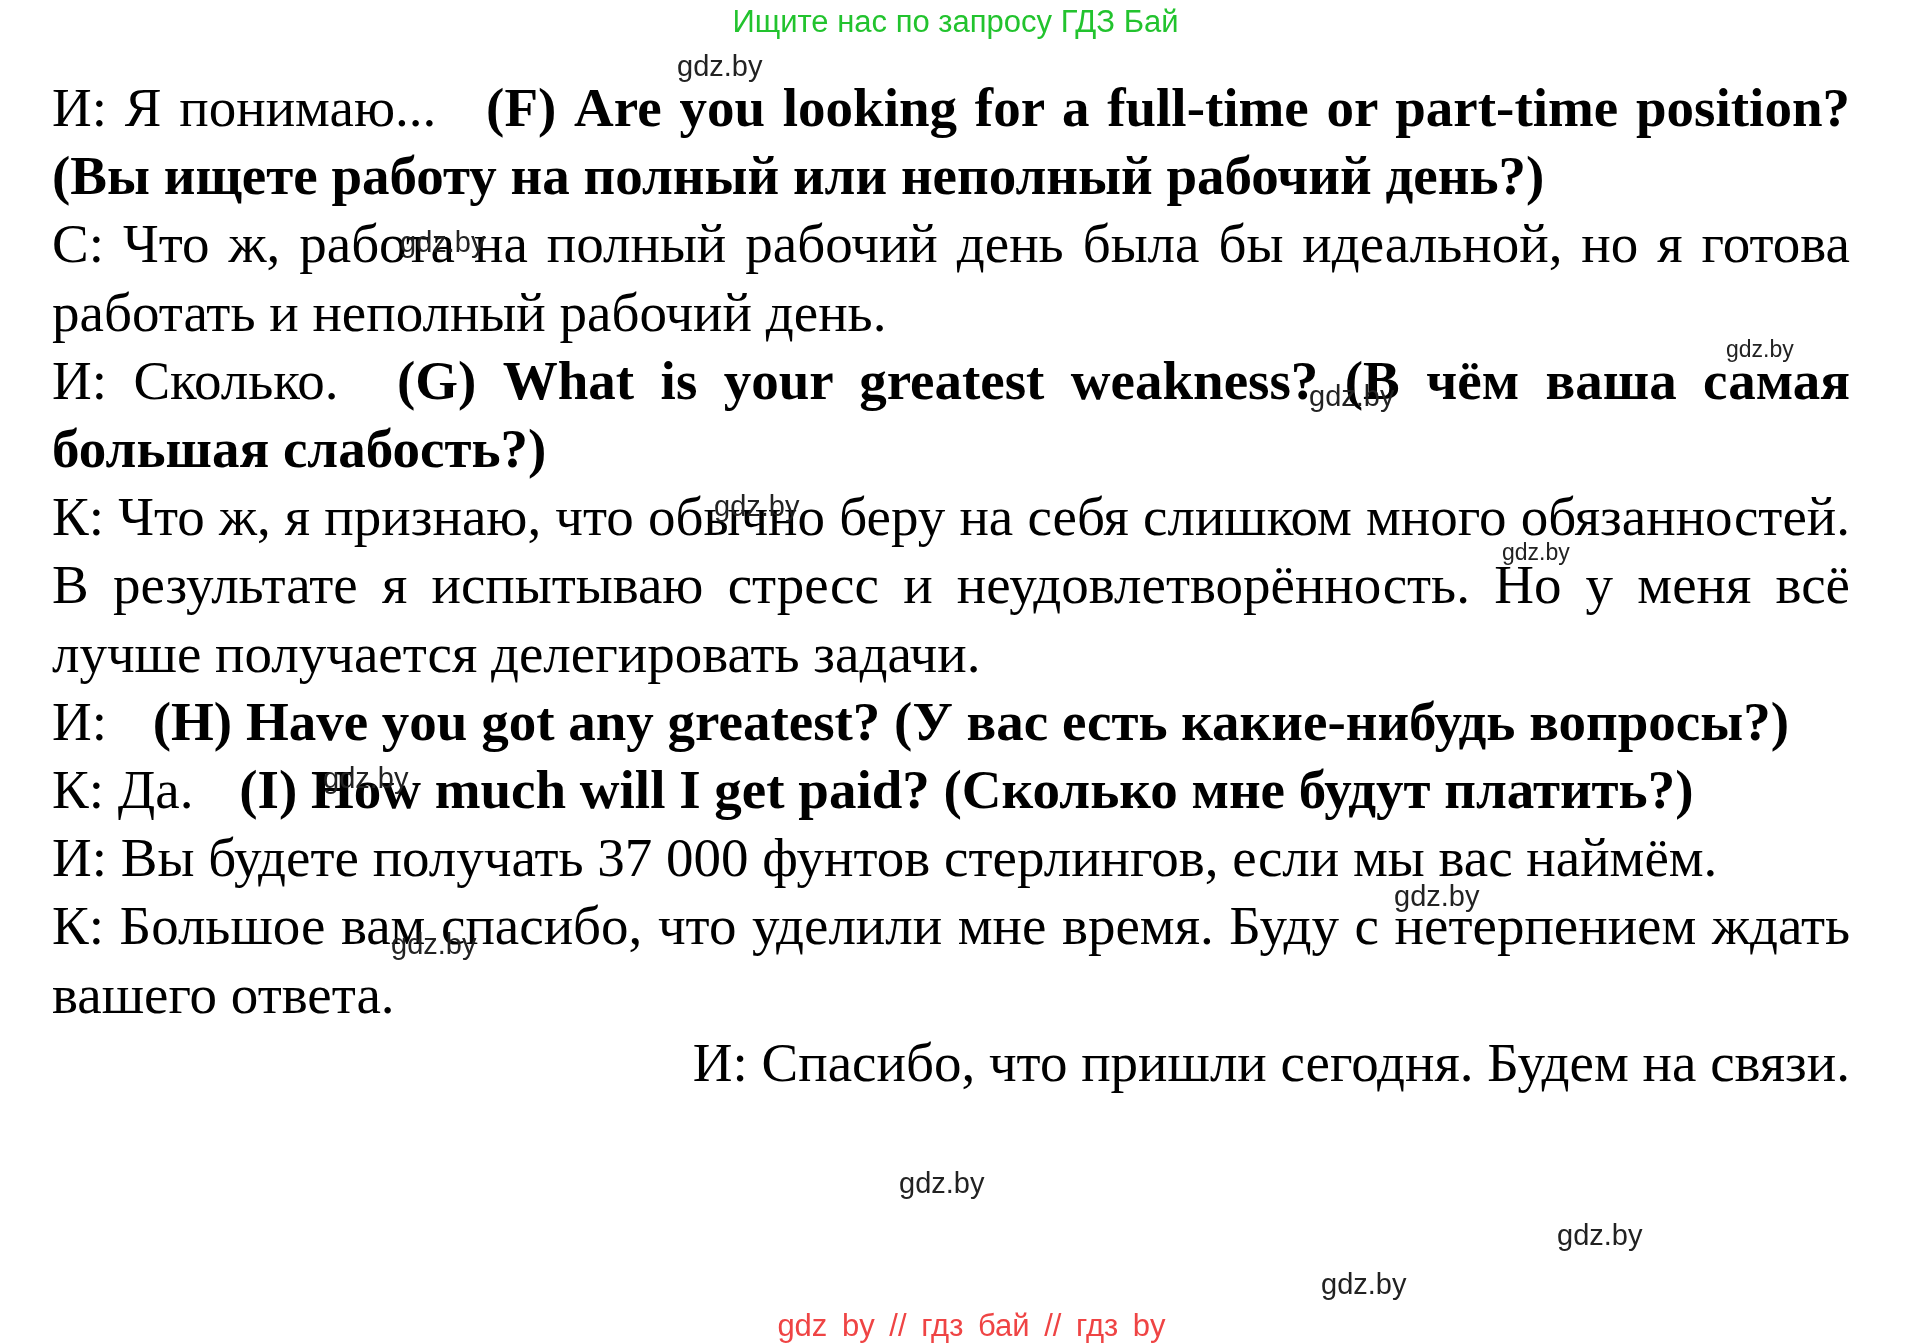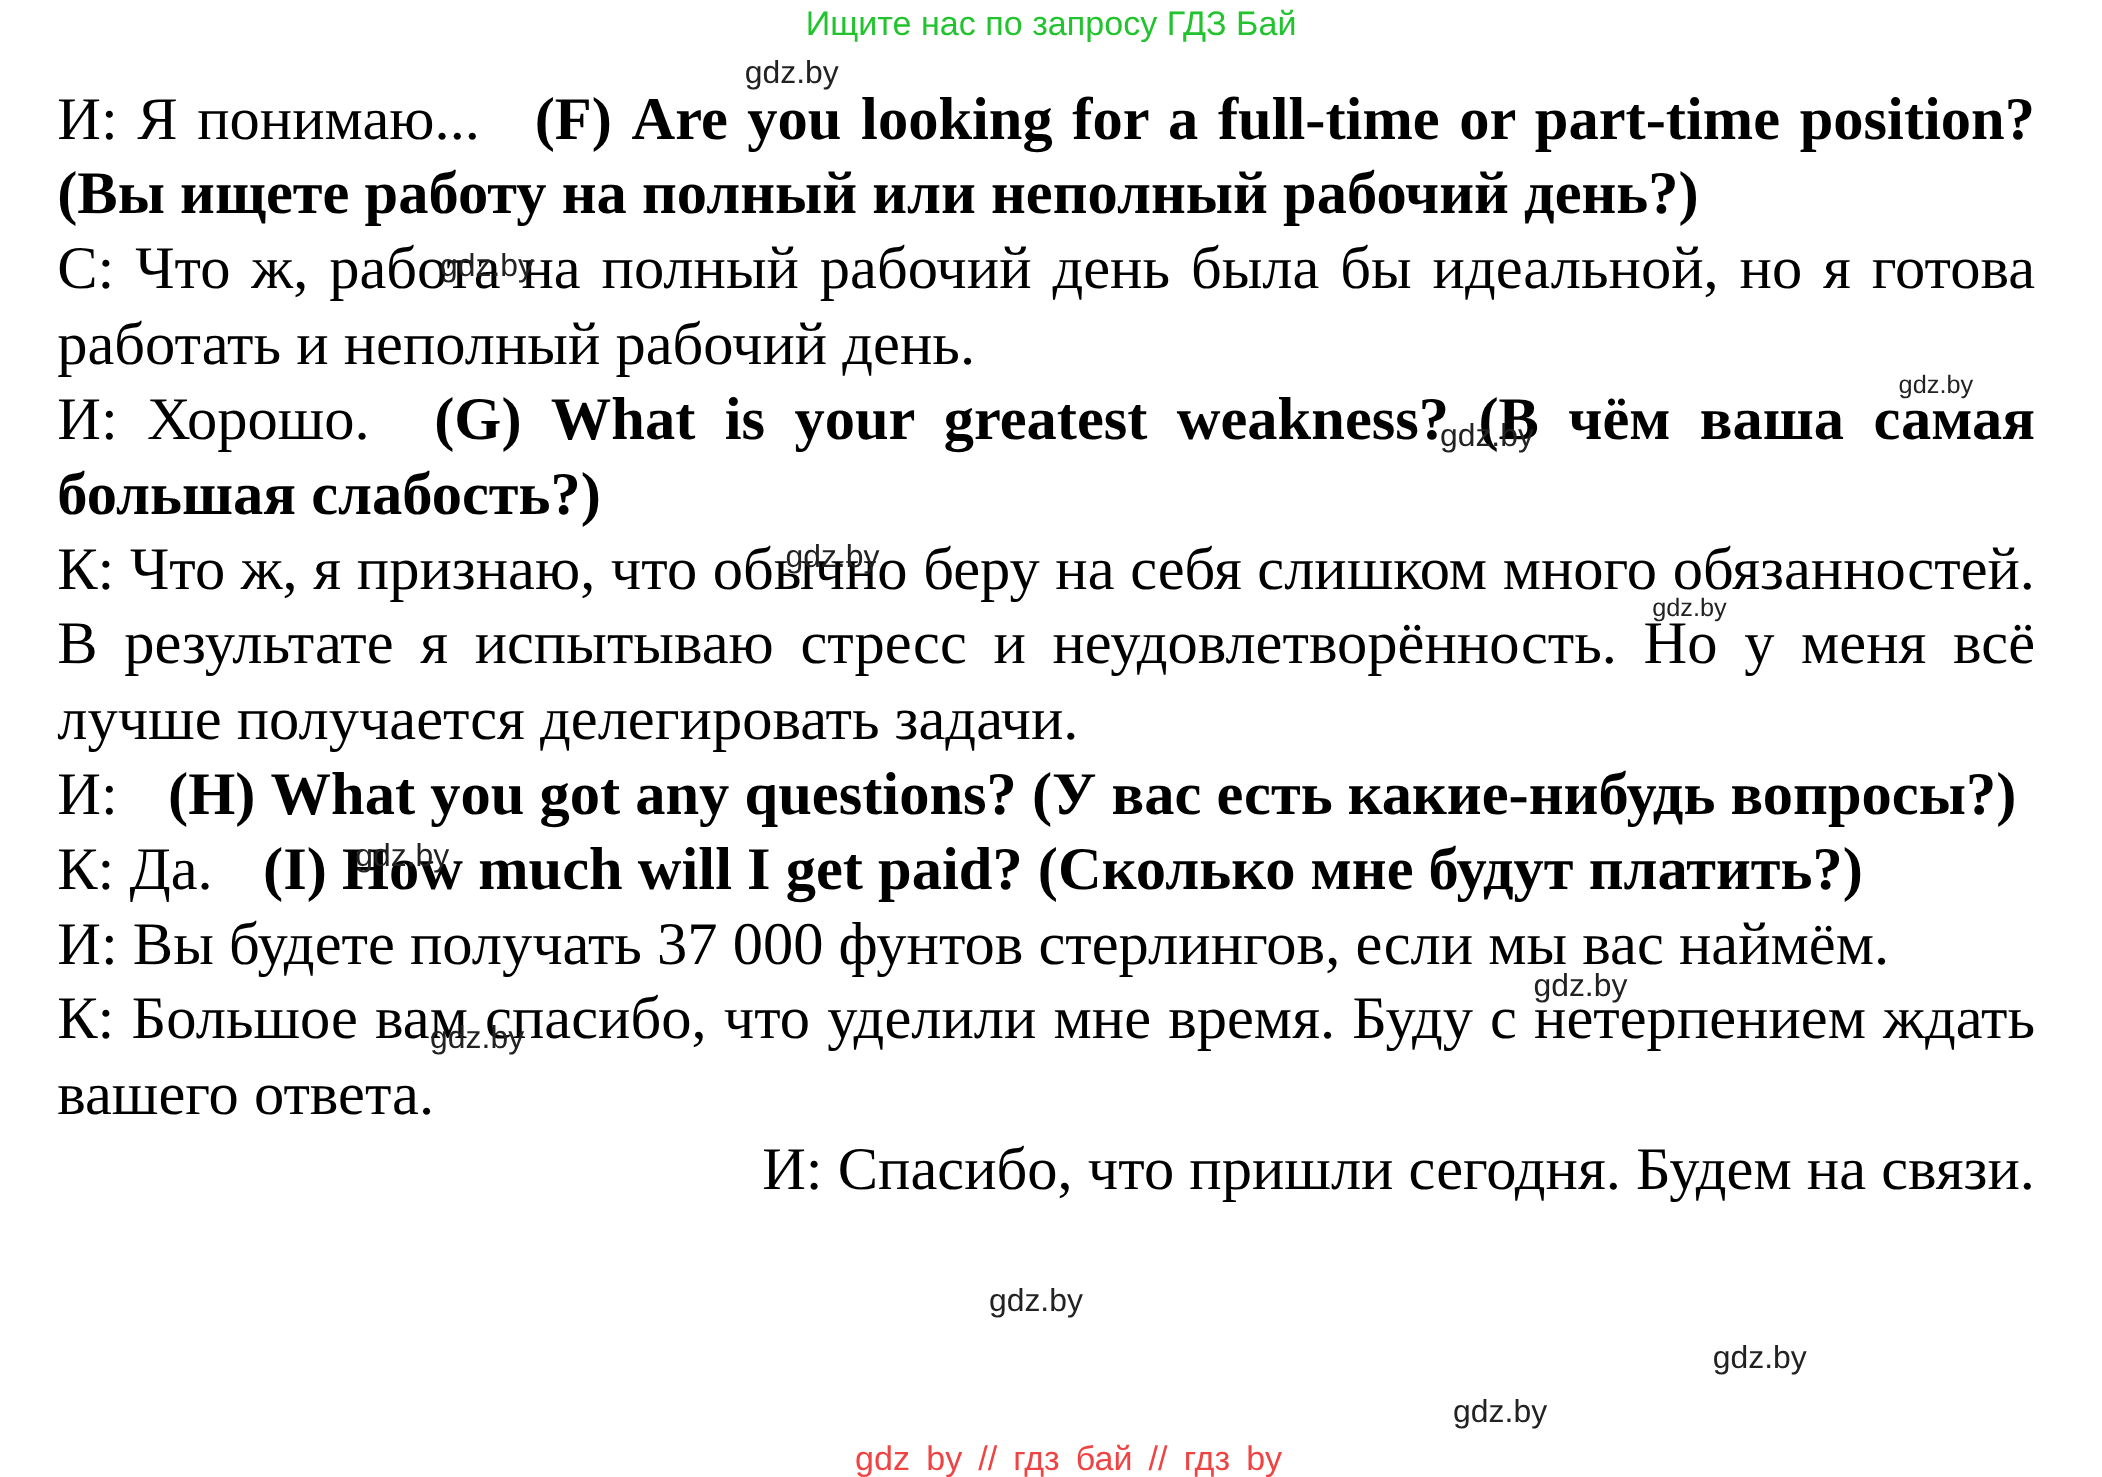--- a/index.html
+++ b/index.html
@@ -37,30 +37,30 @@
     <span>И:</span>
     <span>Я понимаю...</span>
     <b>(F) Are you looking for a full-time or part-time position? (Вы ищете работу на полный или неполный рабочий день?)</b>
   </p>
   <p class="para">
     <span>С:</span>
     <span>Что ж, работа на полный рабочий день была бы идеальной, но я готова работать и неполный рабочий день.</span>
   </p>
   <p class="para">
     <span>И:</span>
-    <span>Хорошо.</span>
+    <span>Сколько.</span>
     <b>(G) What is your greatest weakness? (В чём ваша самая большая слабость?)</b>
   </p>
   <p class="para">
     <span>К:</span>
     <span>Что ж, я признаю, что обычно беру на себя слишком много обязанностей. В результате я испытываю стресс и неудовлетворённость. Но у меня всё лучше получается делегировать задачи.</span>
   </p>
   <p class="para">
     <span>И:</span>
-    <b>(H) What you got any questions? (У вас есть какие-нибудь вопросы?)</b>
+    <b>(H) Have you got any greatest? (У вас есть какие-нибудь вопросы?)</b>
   </p>
   <p class="para" style="text-align:left">
     <span>К:</span>
     <span>Да.</span>
     <b>(I) How much will I get paid? (Сколько мне будут платить?)</b>
   </p>
   <p class="para" style="text-align:left">
     <span>И:</span>
     <span>Вы будете получать 37 000 фунтов стерлингов, если мы вас наймём.</span>
   </p>

